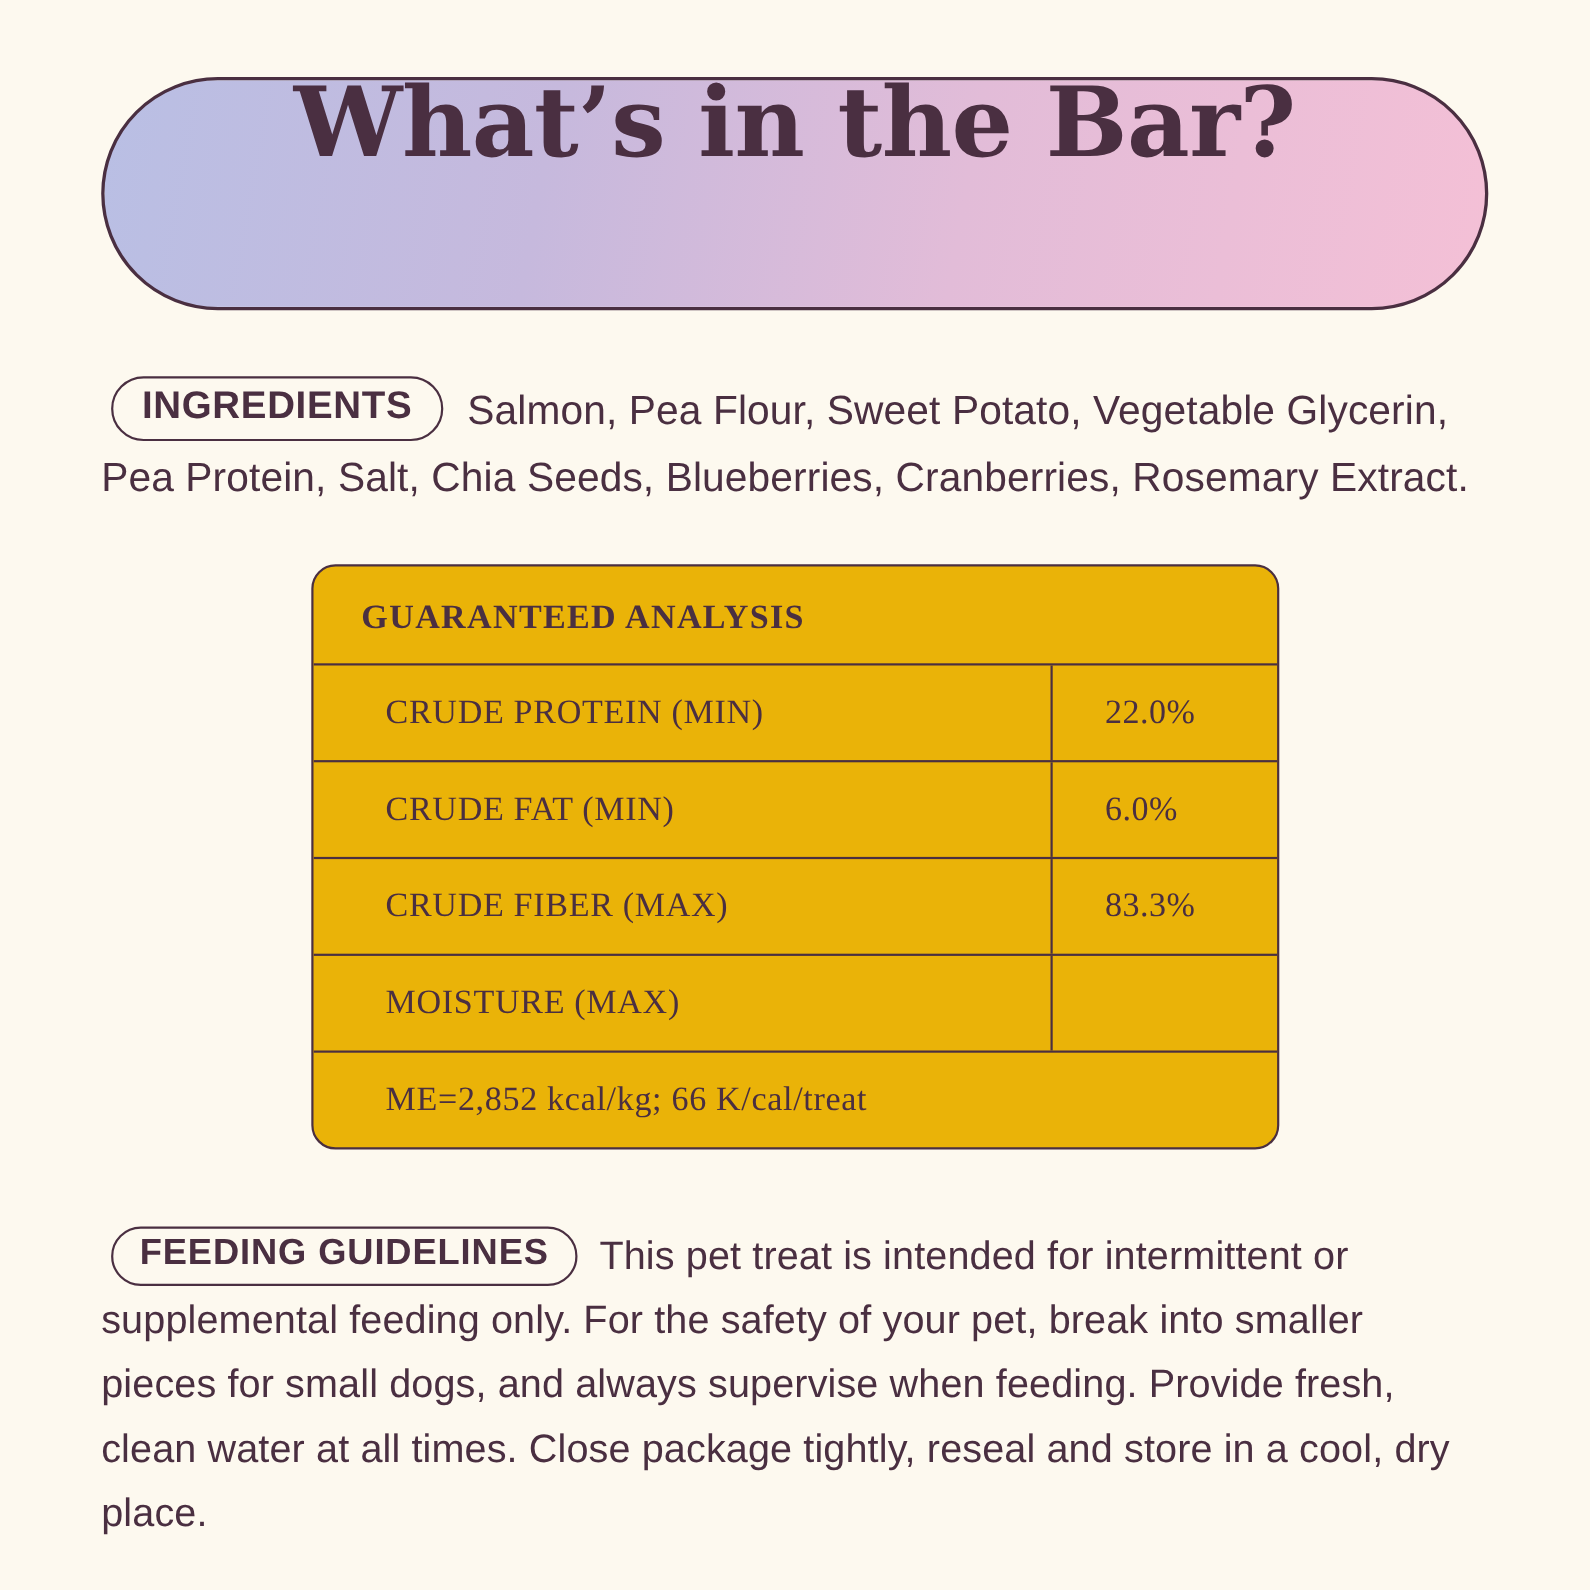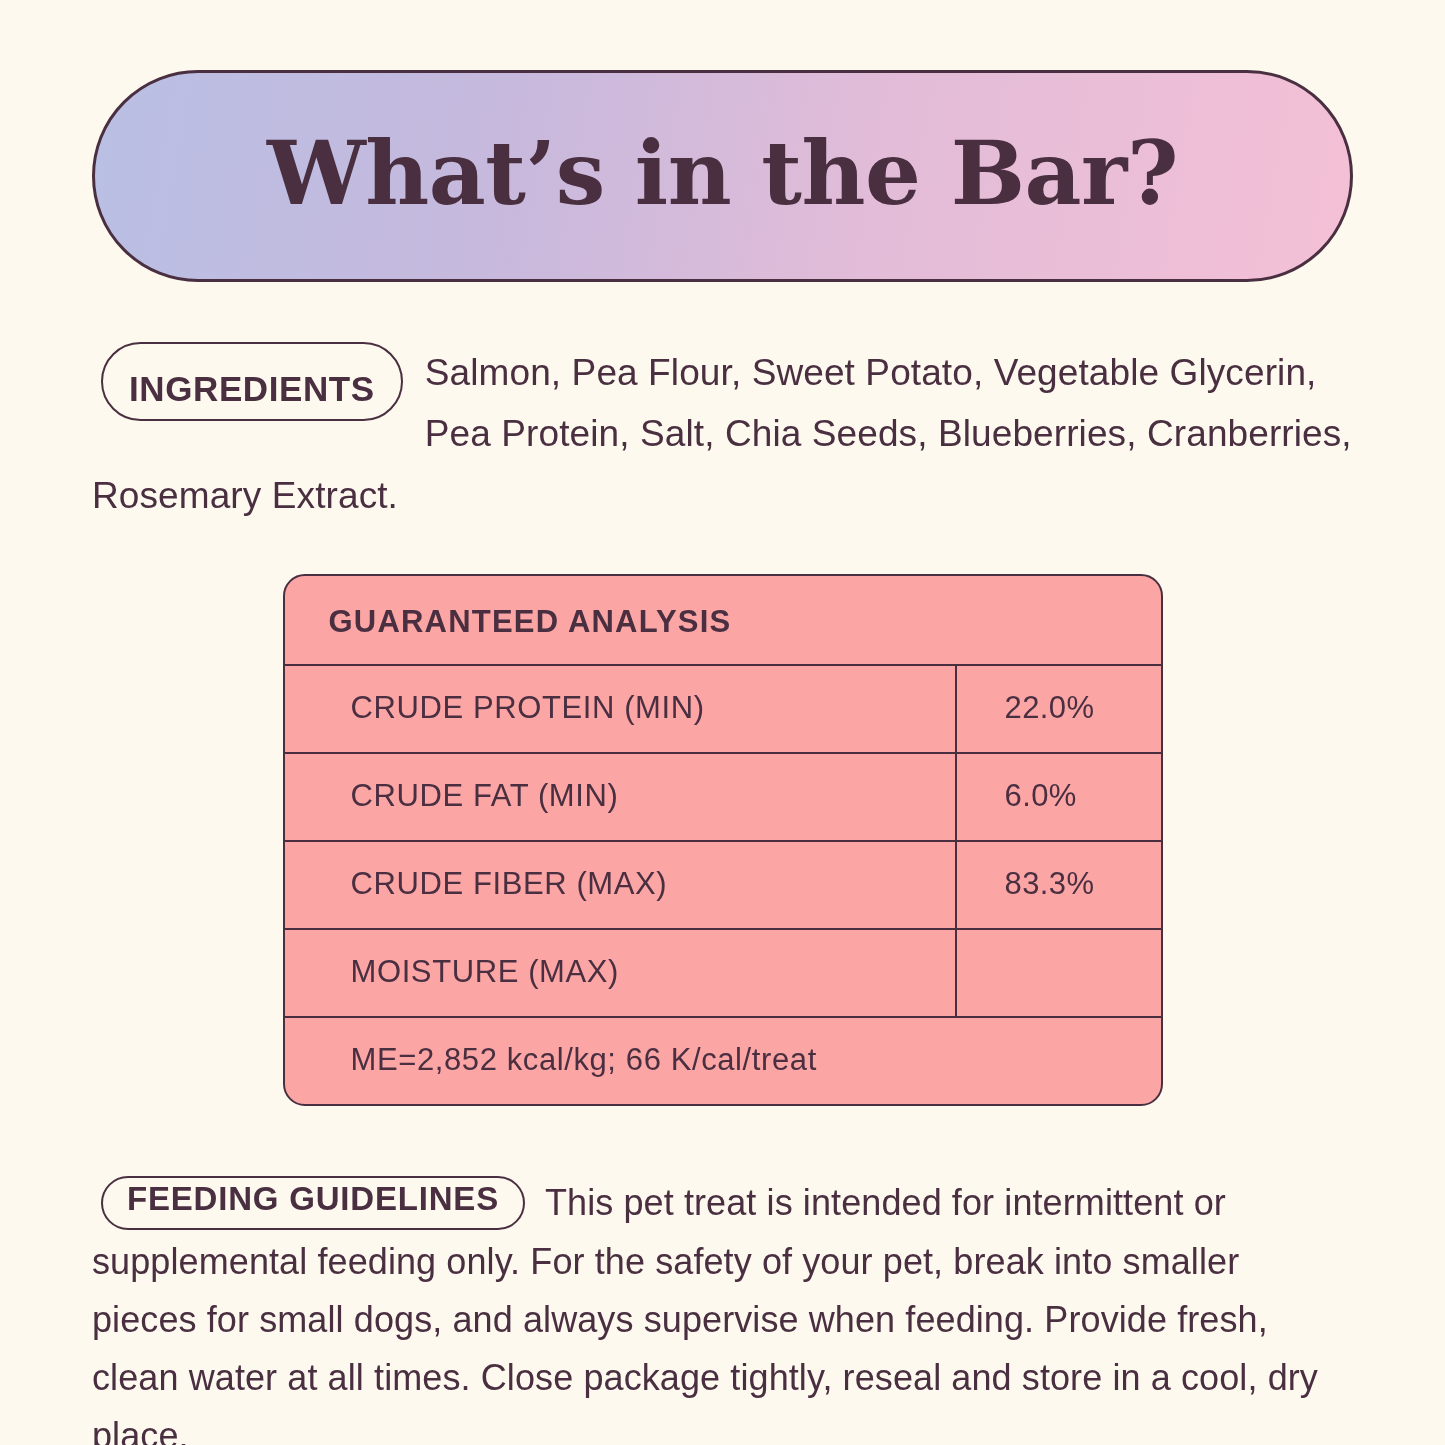--- a/index.html
+++ b/index.html
@@ -23,21 +23,21 @@
   }
 
   
   .banner {
     margin-top: 70px;
     height: 212px;
     border-radius: 108px;
     border: 3px solid #4a2f41;
     background: linear-gradient(100deg, #b9bfe4 0%, #c6b9dd 32%, #e2bcd8 62%, #f4c0d6 100%);
     display: flex;
-    align-items: center;
+    align-items: flex-start;
     justify-content: center;
     box-sizing: border-box;
   }
   .banner-title {
     font-family: "DejaVu Serif", serif;
     font-weight: bold;
     font-size: 88px;
     letter-spacing: -0.5px;
     color: #4a2f41;
     line-height: 1;
@@ -46,21 +46,21 @@
 
   
   .ingredients-block {
     margin-top: 60px;
     font-size: 0;
   }
   .pill {
     display: inline-block;
     border: 2.5px solid #4a2f41;
     border-radius: 40px;
-    padding: 27px 26px 13px 26px;
+    padding: 7px 26px 13px 26px;
     font-size: 35px;
     font-weight: bold;
     letter-spacing: 0.6px;
     color: #4a2f41;
     line-height: 1;
     vertical-align: middle;
   }
   .ingredients-text {
     display: inline;
     font-size: 37px;
@@ -80,21 +80,22 @@
 
   
   .analysis-wrap {
     margin: 48px auto 0 auto;
     width: 880px;
   }
   .analysis {
     border: 2.5px solid #4a2f41;
     border-radius: 22px;
     overflow: hidden;
-    background: #fca5a5;
+    background: #eab308;
+    font-family: Liberation Serif, serif;
   }
   .analysis-title {
     font-size: 31px;
     font-weight: bold;
     letter-spacing: 1.2px;
     padding: 28px 0 24px 44px;
     color: #4a2f41;
   }
   .row {
     display: flex;

